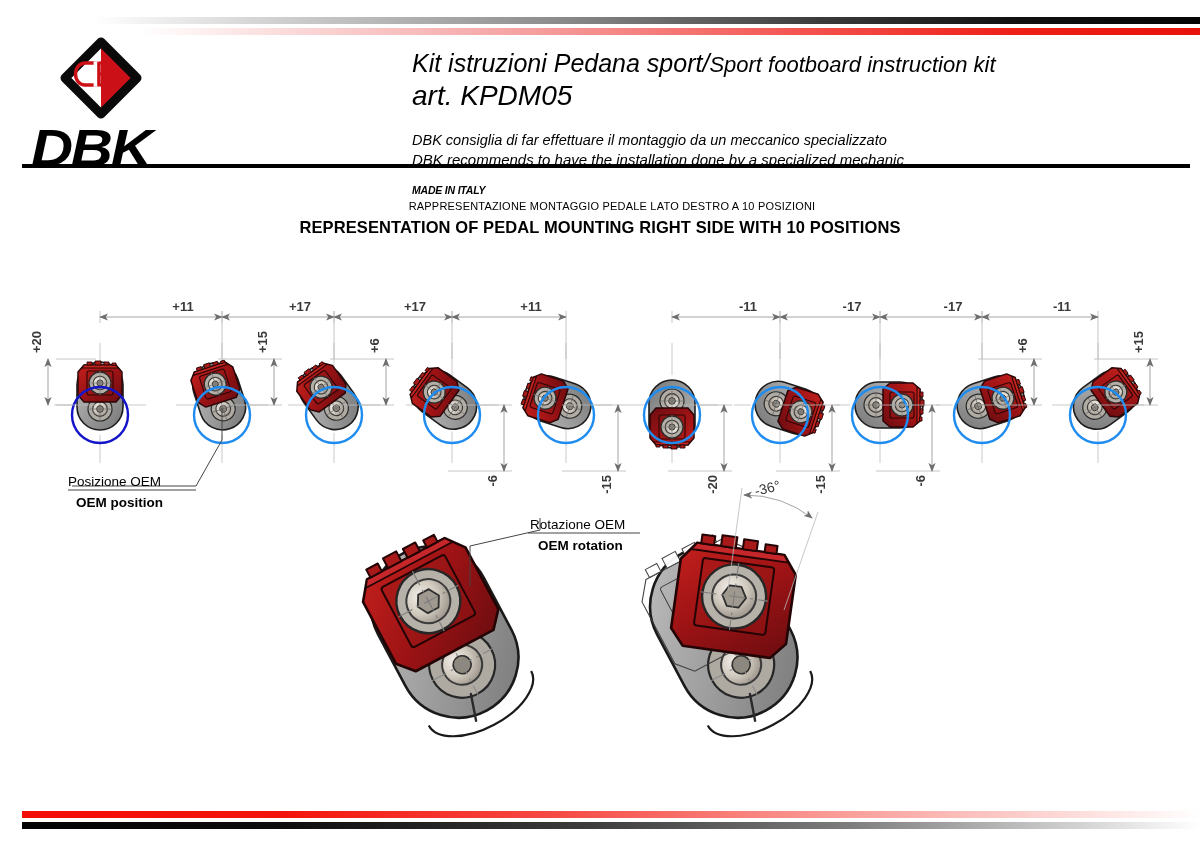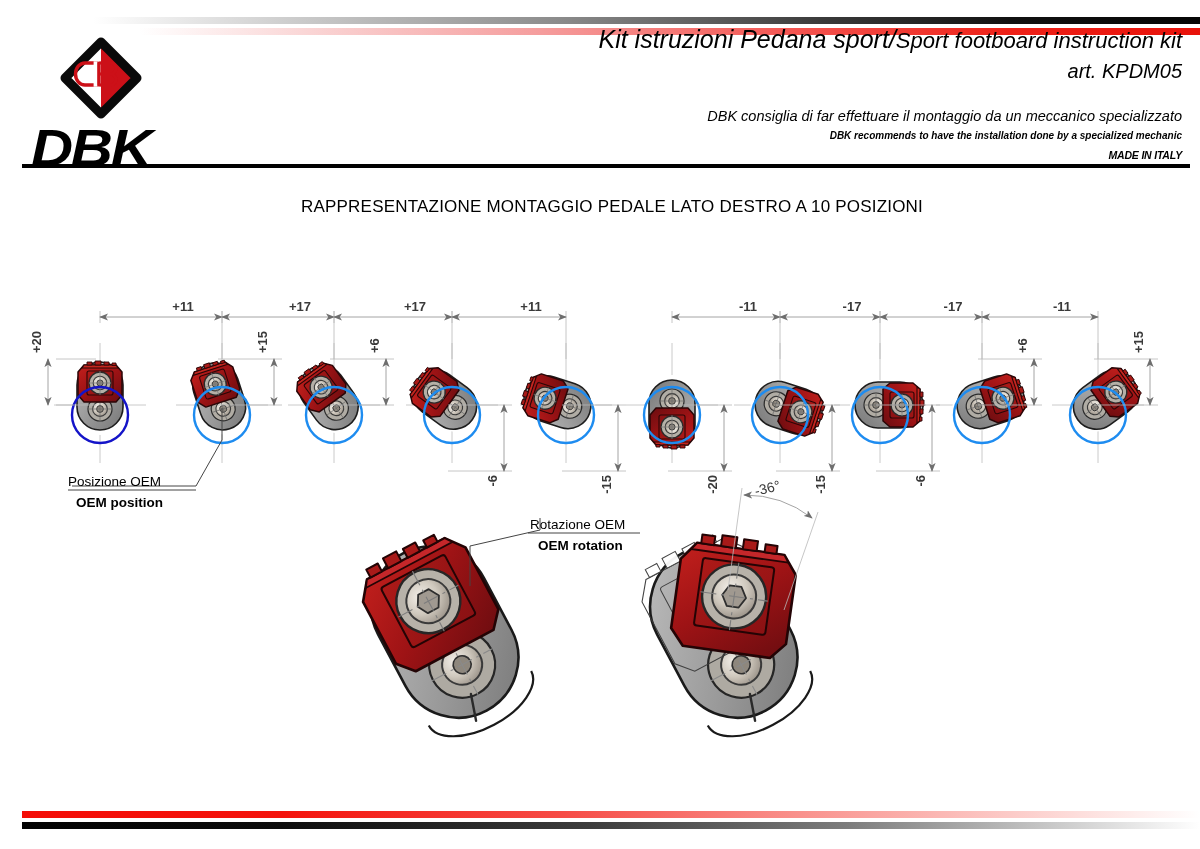--- a/index.html
+++ b/index.html
@@ -85,68 +85,67 @@
     letter-spacing: -2px;
     line-height: 52px;
     color: #000;
     transform: scaleX(1.12);
     transform-origin: left top;
   }
 
   #header-text {
     position: absolute;
     right: 18px;
-    top: 24px;
+    top: 48px;
     width: 770px;
-    text-align: right;
   }
   .h-title {
     font-size: 25px;
     font-style: italic;
     line-height: 30px;
     white-space: nowrap;
   }
   .h-title .it { font-weight: normal; }
   .h-title .en { font-size: 22px; }
   .h-art {
-    font-size: 20px;
+    font-size: 28px;
     font-style: italic;
     line-height: 31px;
   }
   .h-sub-it {
     font-size: 14.5px;
     font-style: italic;
     line-height: 20px;
     margin-top: 19px;
   }
   .h-sub-en {
-    font-size: 10px;
+    font-size: 15px;
     font-style: italic;
-    font-weight: bold;
+    font-weight: normal;
     line-height: 20px;
   }
   .h-made {
     font-size: 10.5px;
     font-style: italic;
     font-weight: bold;
     line-height: 16px;
-    margin-top: 1px;
+    margin-top: 12px;
     letter-spacing: -0.2px;
   }
 
   
   #section-title {
     position: absolute;
     left: 0;
     top: 196px;
     width: 1200px;
     text-align: center;
   }
   .st-it {
-    font-size: 17px;
+    font-size: 11px;
     line-height: 21px;
     letter-spacing: 0.2px;
     margin-left: 24px;
   }
   .st-en {
     font-size: 16.5px;
     font-weight: bold;
     line-height: 21px;
     letter-spacing: 0.1px;
   }
@@ -226,20 +225,21 @@
   <div id="header-text">
     <div class="h-title"><span class="it">Kit istruzioni Pedana sport/</span><span class="en">Sport footboard instruction kit</span></div>
     <div class="h-art">art. KPDM05</div>
     <div class="h-sub-it">DBK consiglia di far effettuare il montaggio da un meccanico specializzato</div>
     <div class="h-sub-en">DBK recommends to have the installation done by a specialized mechanic</div>
     <div class="h-made">MADE IN ITALY</div>
   </div>
 
   <div id="section-title">
     <div class="st-it">RAPPRESENTAZIONE MONTAGGIO PEDALE LATO DESTRO A 10 POSIZIONI</div>
+    <div class="st-en">REPRESENTATION OF PEDAL MOUNTING RIGHT SIDE WITH 10 POSITIONS</div>
   </div>
 
   <div id="stage">
     <svg id="diagram-svg" width="1200" height="510" viewBox="0 0 1200 510">
       <defs>
         <marker id="ar" markerWidth="10" markerHeight="8" refX="9" refY="4" orient="auto">
           <path d="M0,0 L10,4 L0,8 L2.6,4 Z" class="arrowfill"></path>
         </marker>
         <marker id="arR" markerWidth="10" markerHeight="8" refX="1" refY="4" orient="auto">
           <path d="M10,0 L0,4 L10,8 L7.4,4 Z" class="arrowfill"></path>

